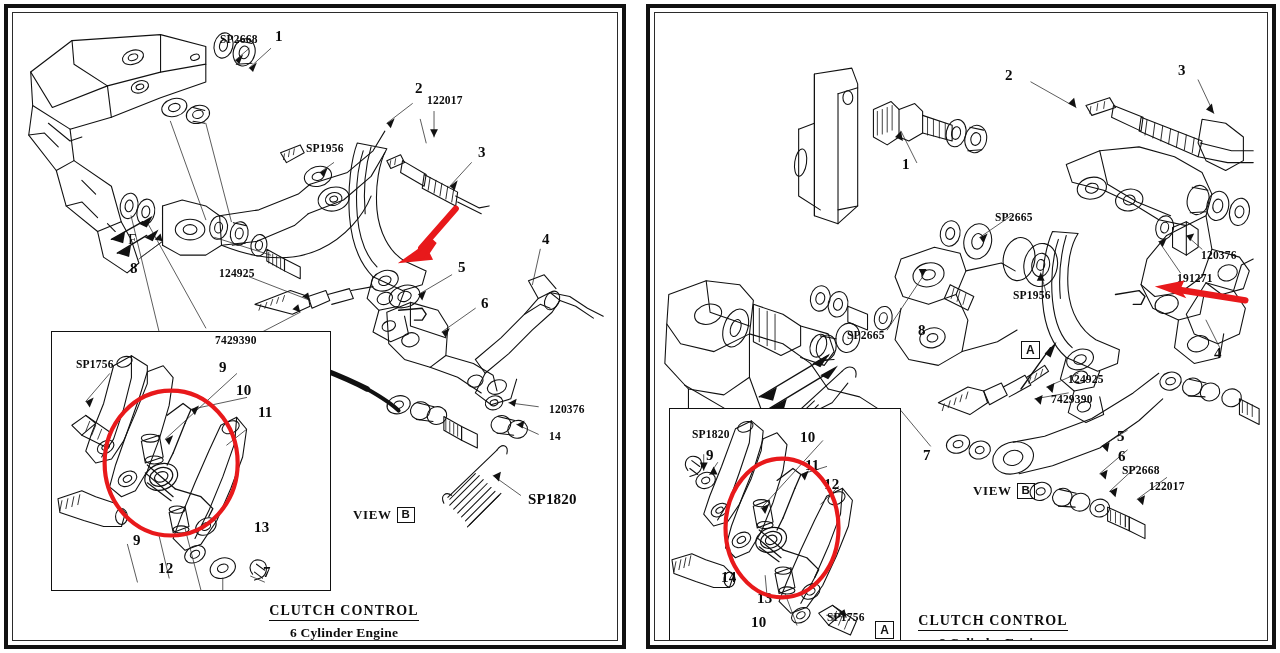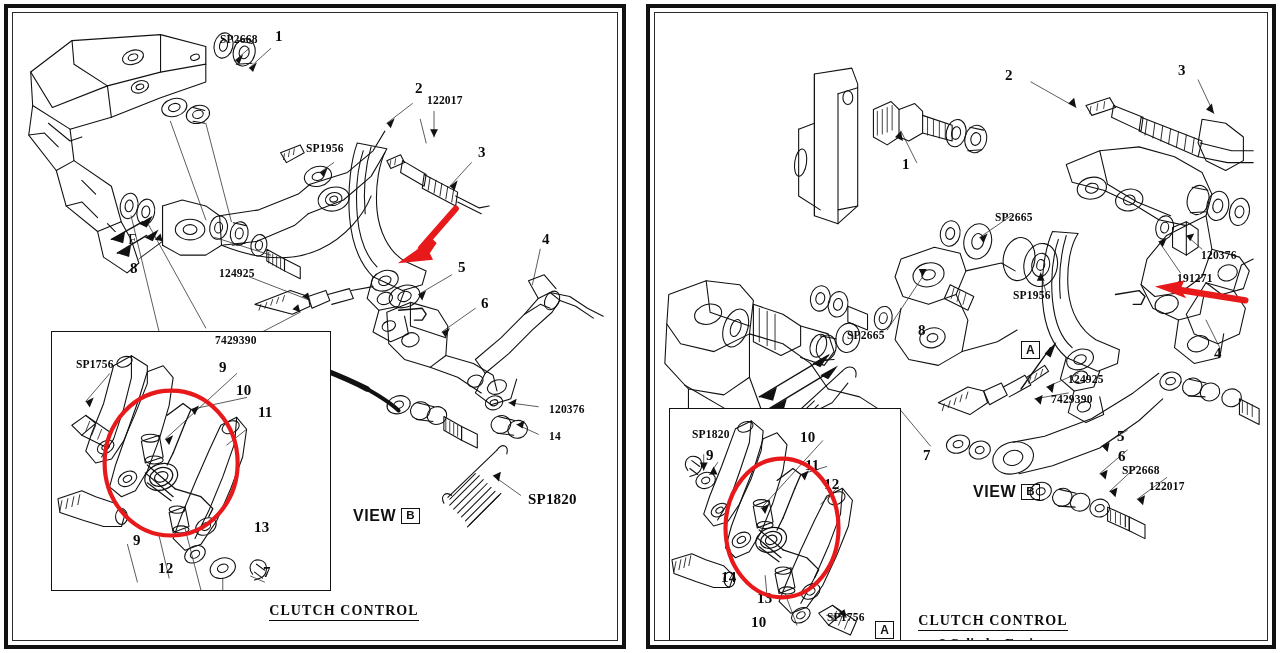--- a/index.html
+++ b/index.html
@@ -76,22 +76,22 @@
   }
 
   
   .viewmark {
     position: absolute;
     display: flex;
     align-items: center;
     gap: 5px;
   }
   .viewmark .vtext {
-    font-family: Liberation Sans, sans-serif;
-    font-size: 16px;
+    font-family: Liberation Serif, serif;
+    font-size: 13px;
     font-weight: 700;
     letter-spacing: .6px;
     color: #111;
   }
   .viewmark .vbox {
     font-family: "Liberation Sans", sans-serif;
     font-size: 11.5px;
     font-weight: 700;
     color: #111;
     border: 1.4px solid #111;
@@ -491,20 +491,21 @@
       <svg class="redlayer" viewBox="0 0 614 637" preserveAspectRatio="none" aria-hidden="true">
         <g stroke="#e8191b" stroke-width="6.5" fill="#e8191b" stroke-linecap="butt">
           <path d="M450,199 L415,239" stroke-linecap="round"></path>
           <path d="M403,250 L428,232 L420,244 L422,248 Z"></path>
           <path d="M401,252 L424,234 L418,249 L406,251 Z" stroke="none"></path>
         </g>
       </svg>
 
       <div class="caption" style="left:246px; top:588px; width:170px;">
         <div><span class="cap-line1">CLUTCH  CONTROL</span></div>
+        <div><span class="cap-line2">6 Cylinder Engine</span></div>
       </div>
 
     </div>
   </div>
 
   <div class="panel" id="panel-right">
     <div class="panel-inner">
 
       <div class="canvas">
         <svg viewBox="0 0 622 637" preserveAspectRatio="none" aria-hidden="true">

